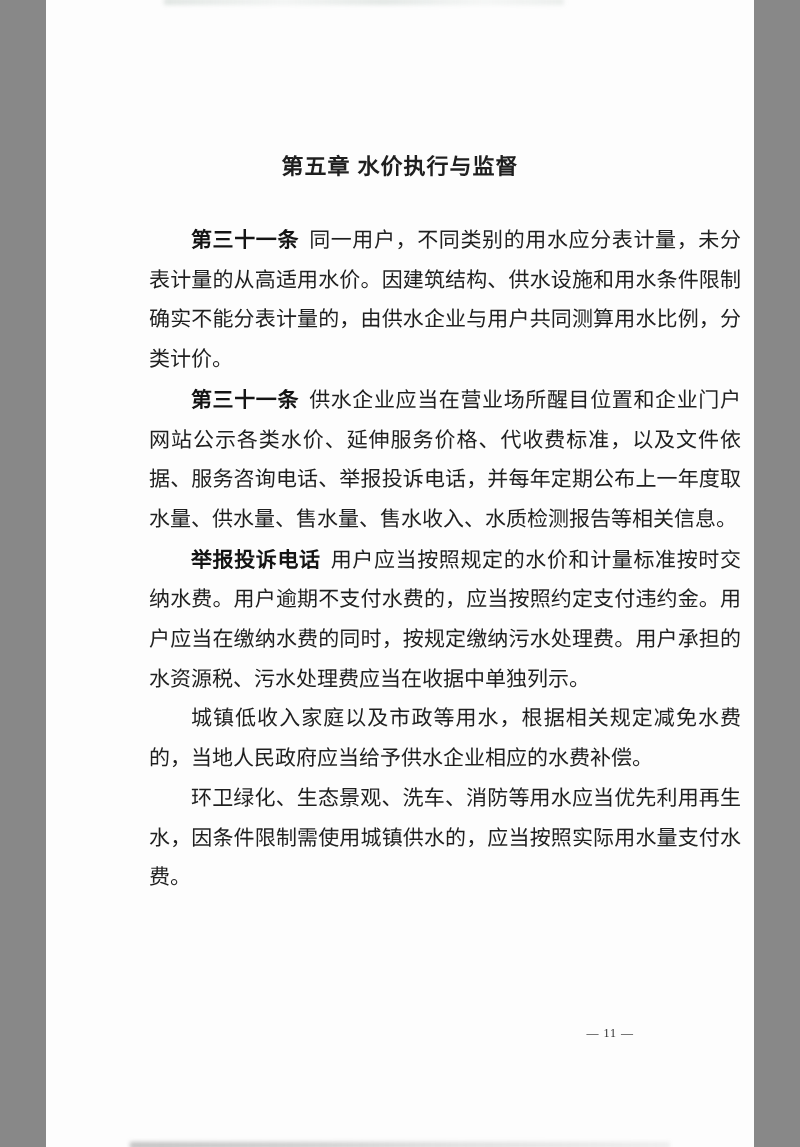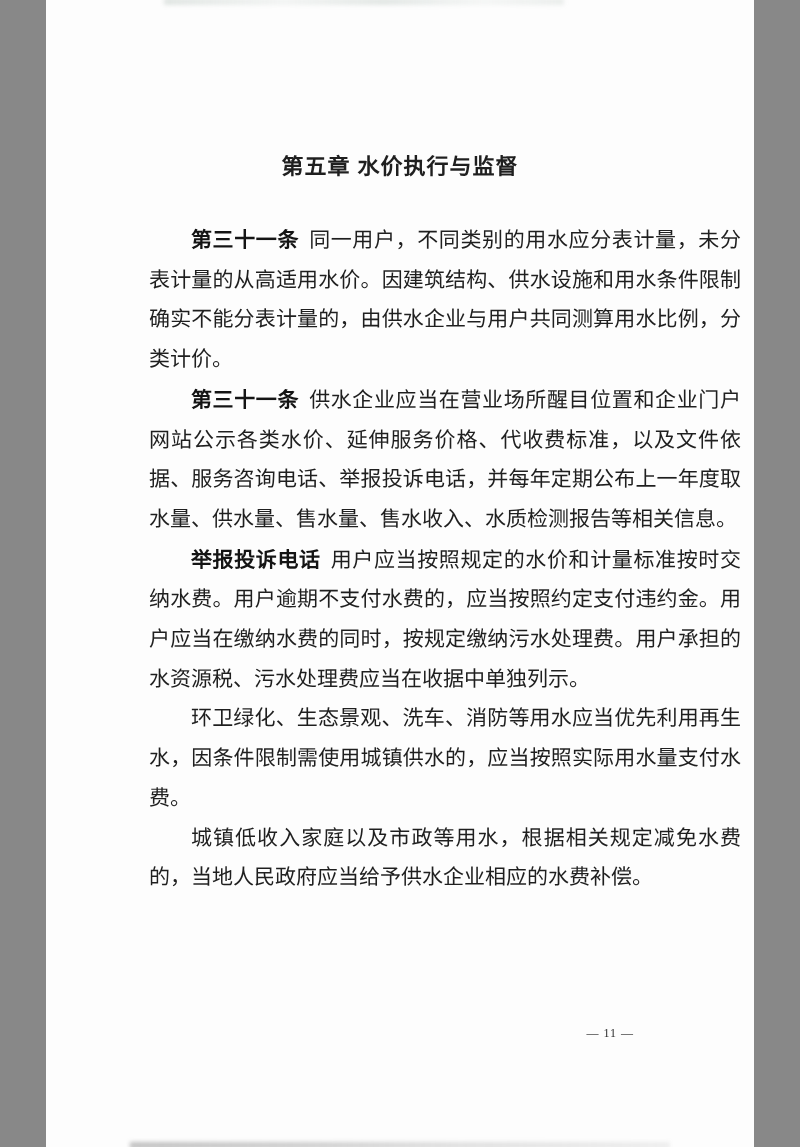--- a/index.html
+++ b/index.html
@@ -102,23 +102,23 @@
 
   <div class="doc-body">
 
 
     <p><span class="article-lead">第三十一条</span><span>同一用户，不同类别的用水应分表计量，未分表计量的从高适用水价。因建筑结构、供水设施和用水条件限制确实不能分表计量的，由供水企业与用户共同测算用水比例，分类计价。</span></p>
 
     <p><span class="article-lead">第三十一条</span><span>供水企业应当在营业场所醒目位置和企业门户网站公示各类水价、延伸服务价格、代收费标准，以及文件依据、服务咨询电话、举报投诉电话，并每年定期公布上一年度取水量、供水量、售水量、售水收入、水质检测报告等相关信息。</span></p>
 
     <p><span class="article-lead">举报投诉电话</span><span>用户应当按照规定的水价和计量标准按时交纳水费。用户逾期不支付水费的，应当按照约定支付违约金。用户应当在缴纳水费的同时，按规定缴纳污水处理费。用户承担的水资源税、污水处理费应当在收据中单独列示。</span></p>
 
+    <p><span>城镇低收入家庭以及市政等用水，根据相关规定减免水费的，当地人民政府应当给予供水企业相应的水费补偿。</span></p>
+
     <p><span>环卫绿化、生态景观、洗车、消防等用水应当优先利用再生水，因条件限制需使用城镇供水的，应当按照实际用水量支付水费。</span></p>
-
-    <p><span>城镇低收入家庭以及市政等用水，根据相关规定减免水费的，当地人民政府应当给予供水企业相应的水费补偿。</span></p>
 
   </div>
 
   <div class="page-number">— 11 —</div>
 
   <div class="scan-artifact bottom-edge"></div>
 
 </div>
 
 </body></html>

